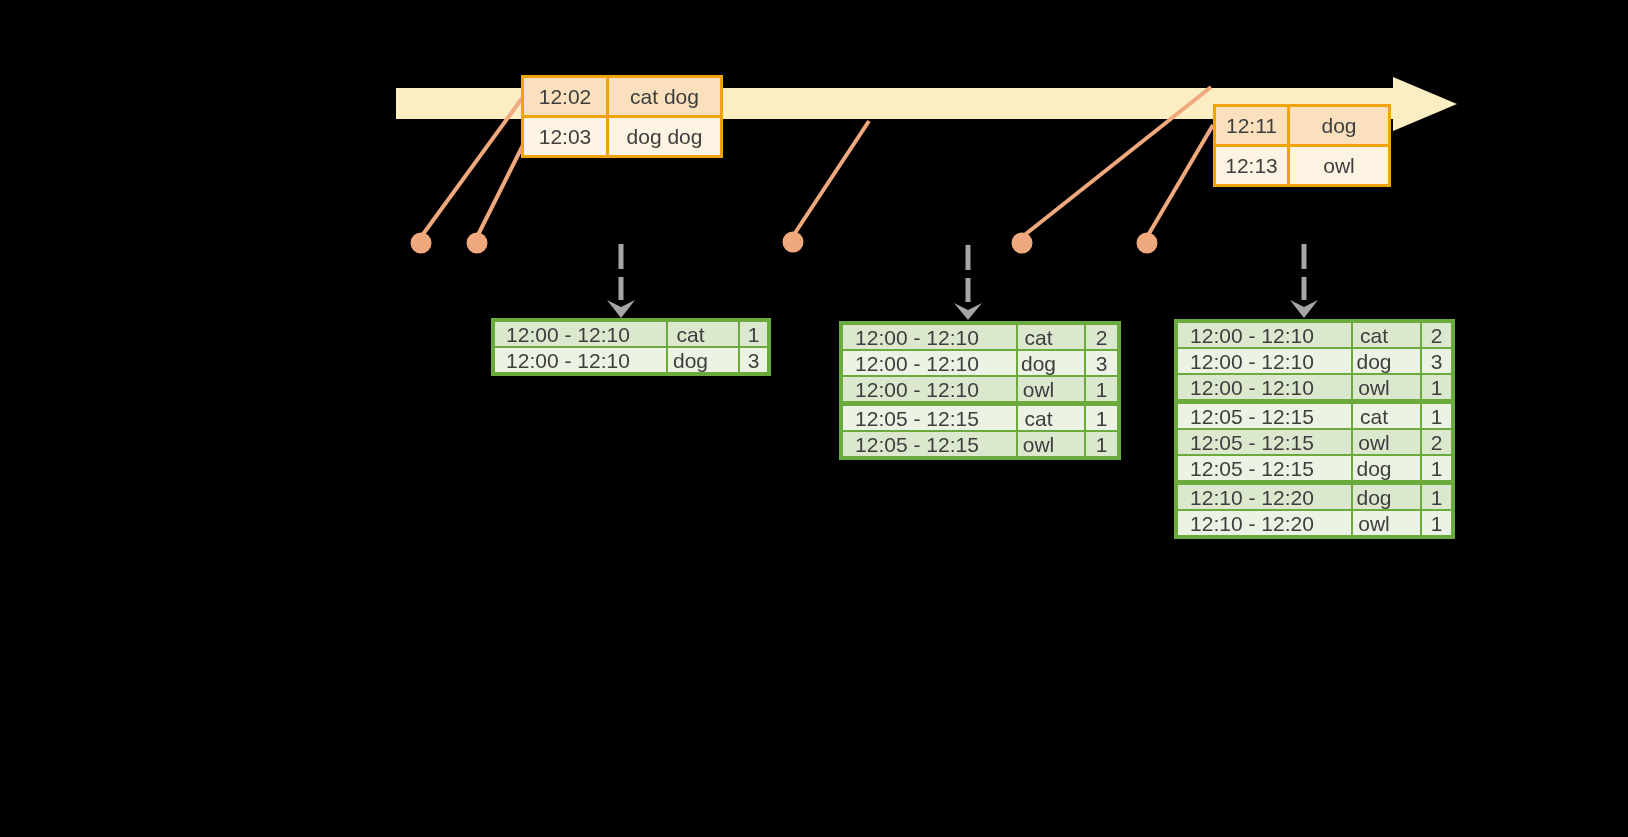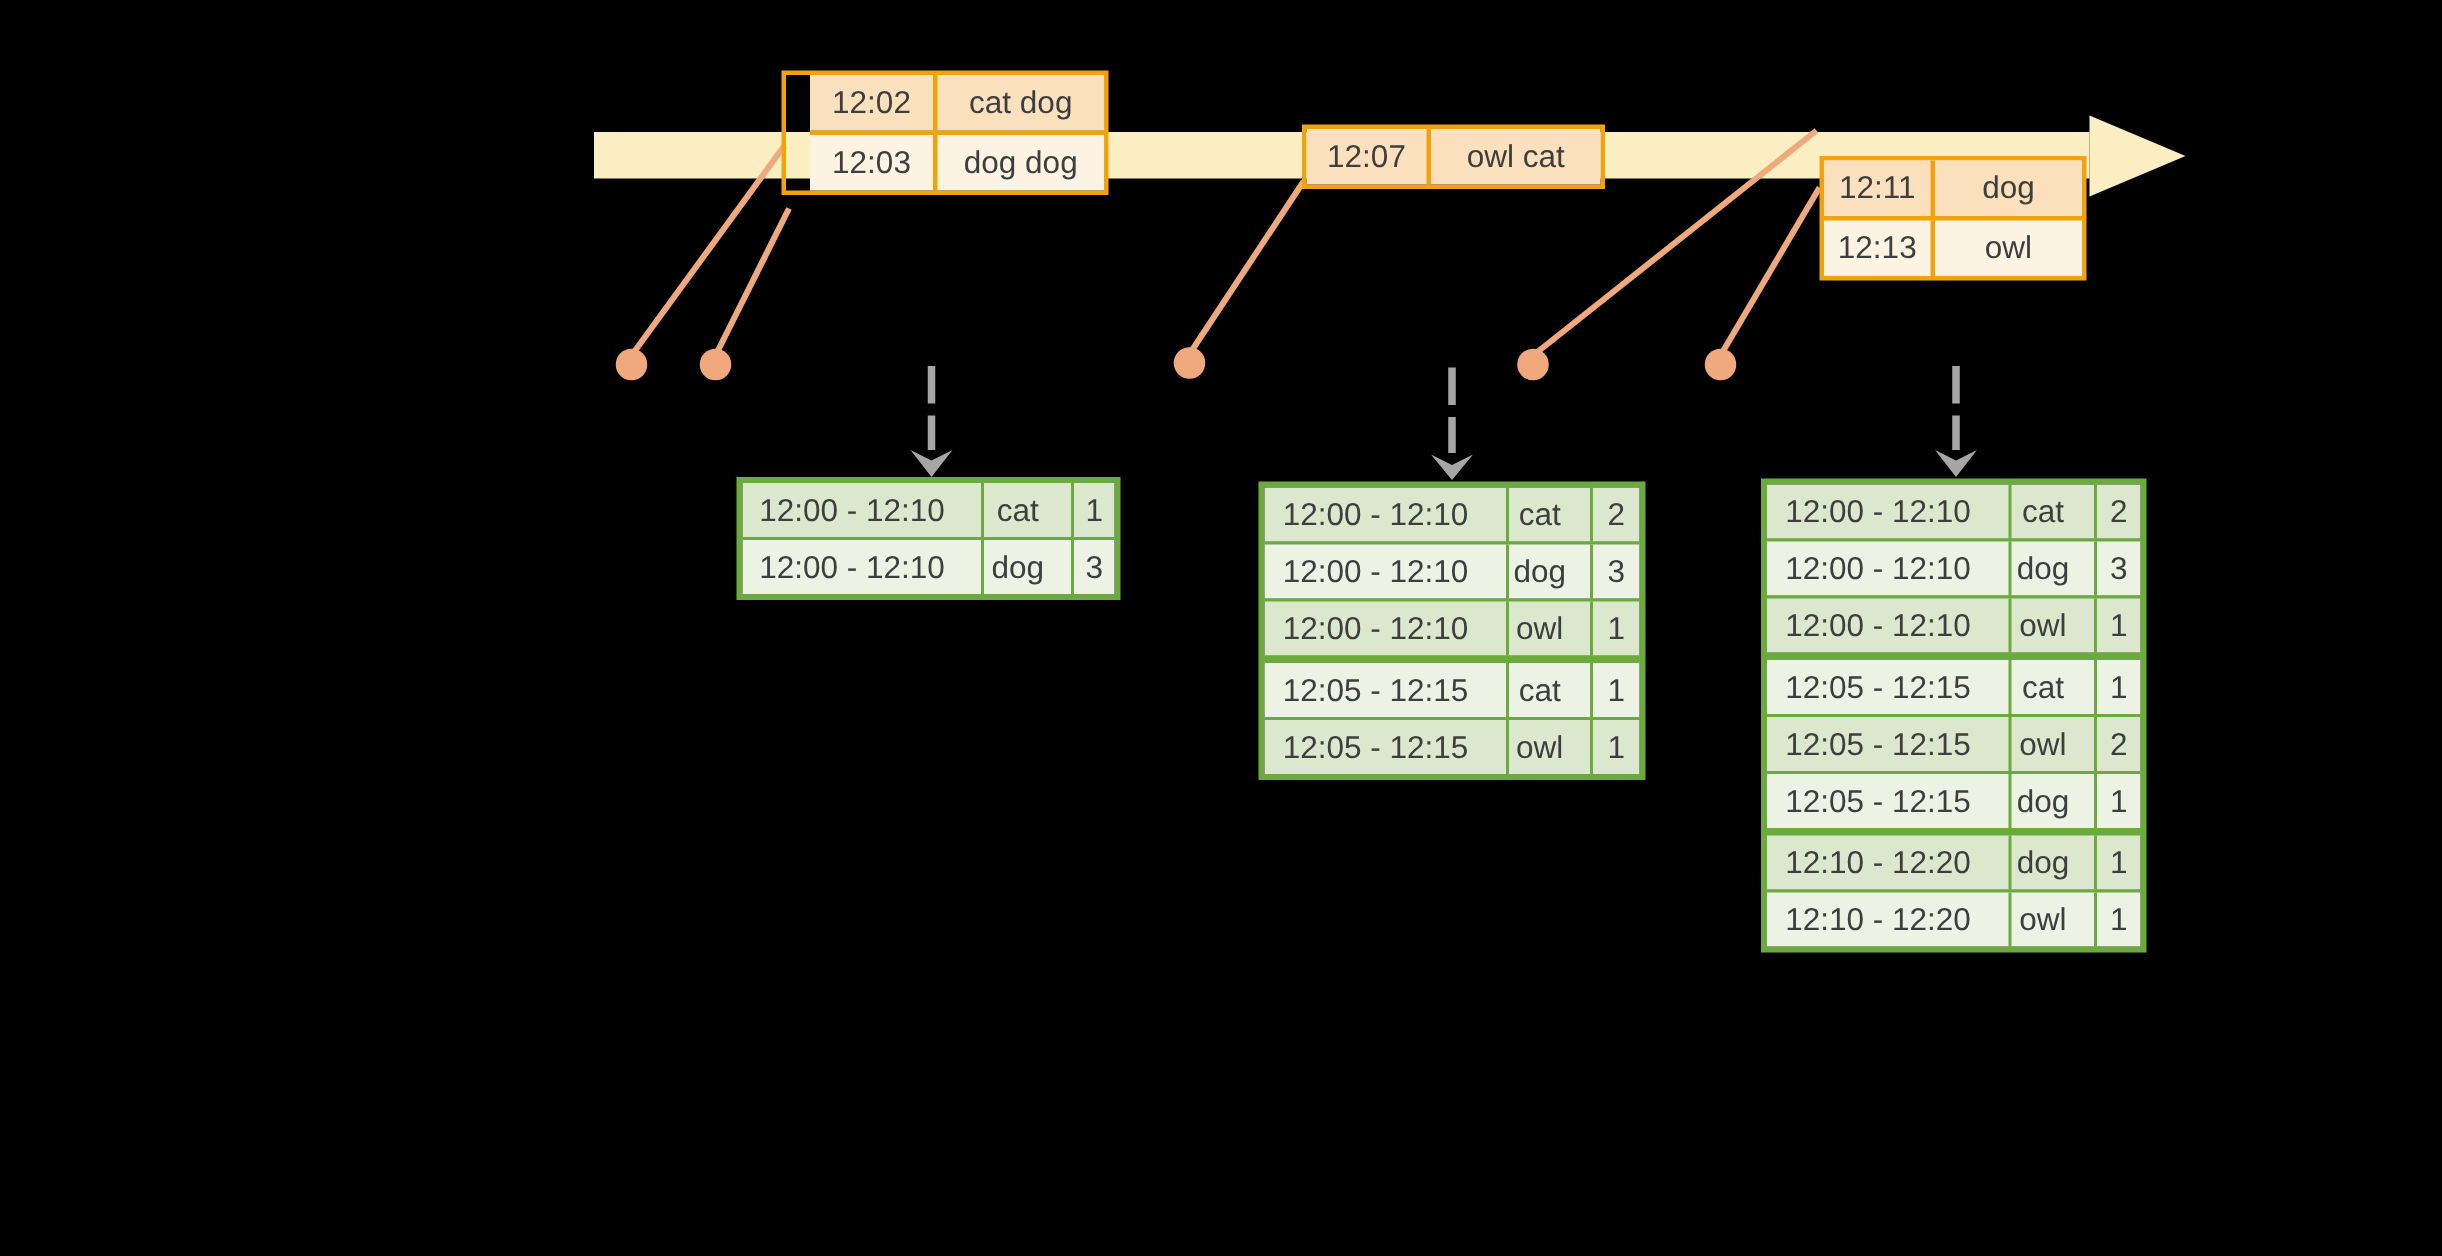--- a/index.html
+++ b/index.html
@@ -29,21 +29,21 @@
   .connector{stroke:var(--connector);stroke-width:4;fill:none;}
   .dot{fill:var(--connector);}
   .trigger-stem{stroke:var(--trigger-arrow);stroke-width:5;stroke-dasharray:25 8;fill:none;}
   .trigger-head{fill:var(--trigger-arrow);}
 
   .etable,.gtable{position:absolute;z-index:2;font-size:21px;line-height:1;}
   .etable{border:3px solid var(--event-border);}
   .gtable{border:4px solid var(--result-border);}
   .trow{display:grid;grid-template-columns:var(--cols);}
   .etable .trow{height:37px;}
-  .gtable .trow{height:36px;}
+  .gtable .trow{height:24px;gap:12px;}
   .etable .trow + .trow{border-top:3px solid var(--event-border);text-align:right;}
   .gtable .trow + .trow{border-top:2px solid var(--result-border);}
   .gtable .trow.sep{border-top:5px solid var(--result-border);}
   .tcell{display:flex;align-items:center;justify-content:center;height:100%;}
   .etable .tcell + .tcell{border-left:3px solid var(--event-border);}
   .gtable .tcell + .tcell{border-left:2px solid var(--result-border);margin-left:13px;}
   .etable .trow.alt0{background:var(--event-row-dark);}
   .etable .trow.alt1{background:var(--event-row-light);}
   .gtable .trow.alt0{background:var(--result-row-dark);}
   .gtable .trow.alt1{background:var(--result-row-light);}
@@ -71,37 +71,31 @@
     <circle class="dot" cx="1147" cy="243" r="10.5"></circle>
 
     <line class="trigger-stem" x1="621" y1="244" x2="621" y2="300"></line>
     <path class="trigger-head" d="M 607 300 L 621 318 L 635 300 L 621 307 Z"></path>
     <line class="trigger-stem" x1="968" y1="245" x2="968" y2="302"></line>
     <path class="trigger-head" d="M 954 303 L 968 320 L 982 303 L 968 310 Z"></path>
     <line class="trigger-stem" x1="1304" y1="244" x2="1304" y2="300"></line>
     <path class="trigger-head" d="M 1290 300 L 1304 318 L 1318 300 L 1304 307 Z"></path>
   </svg>
 
-  <div class="etable" style="left:521px;top:47px;padding-left:16px;--cols:82px 114px;">
+  <div class="etable" style="left:521px;top:75px;--cols:82px 114px;">
       <div class="trow alt0">
         <div class="tcell">12:02</div>
         <div class="tcell">cat dog</div>
       </div>
       <div class="trow alt1">
         <div class="tcell">12:03</div>
         <div class="tcell">dog dog</div>
       </div>
     </div>
 
-  <div class="etable" style="left:868px;top:83px;--cols:80px 116px;">
-      <div class="trow alt0">
-        <div class="tcell">12:07</div>
-        <div class="tcell">owl cat</div>
-      </div>
-    </div>
 
   <div class="etable" style="left:1213px;top:64px;margin-top:40px;--cols:71px 101px;">
       <div class="trow alt0">
         <div class="tcell">12:11</div>
         <div class="tcell">dog</div>
       </div>
       <div class="trow alt1">
         <div class="tcell">12:13</div>
         <div class="tcell">owl</div>
       </div>

